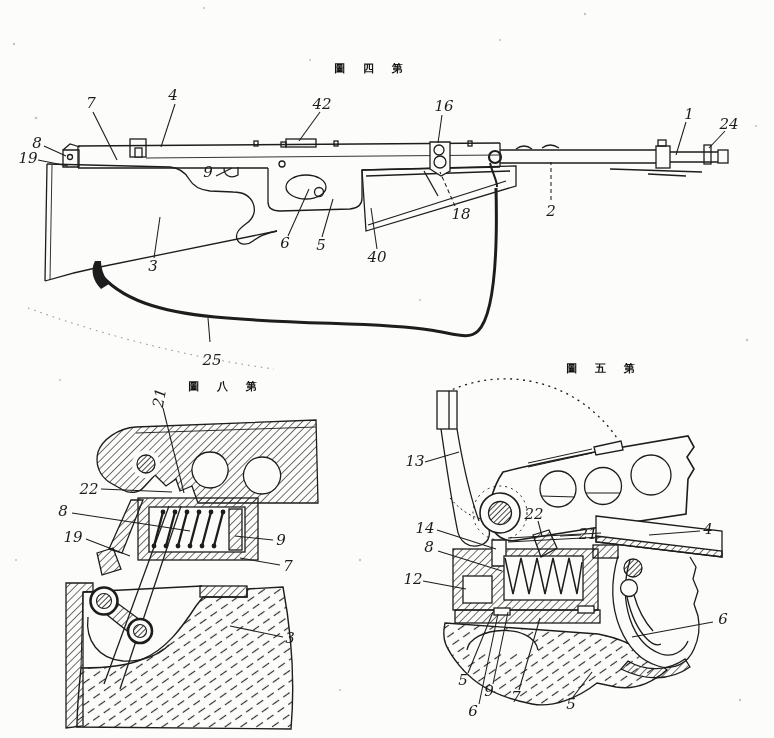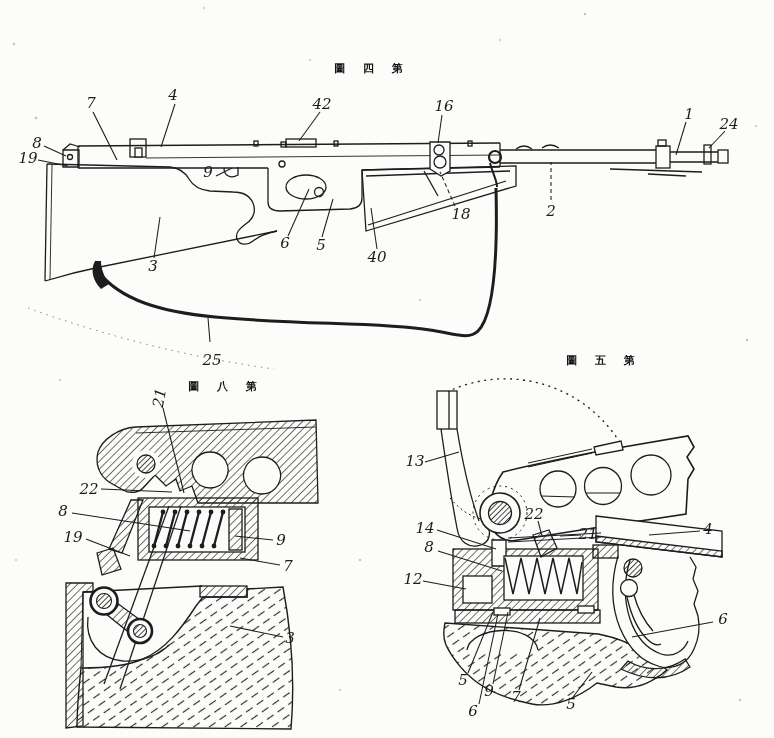--- a/index.html
+++ b/index.html
@@ -283,21 +283,21 @@
         <circle cx="60" cy="380" r="1"></circle>
         <circle cx="360" cy="560" r="1.2"></circle>
     <circle cx="340" cy="690" r="1"></circle>
         <circle cx="740" cy="700" r="1.2"></circle>
         <circle cx="16" cy="560" r="1"></circle>
   </g>
 </svg>
 
   <div class="caption" style="left:372px;top:68px">圖 四 第</div>
   <div class="caption" style="left:226px;top:386px">圖 八 第</div>
-  <div class="caption" style="left:604px;top:360px">圖 五 第</div>
+  <div class="caption" style="left:604px;top:368px">圖 五 第</div>
 
   <span class="lbl" style="left:91px;top:103px">7</span>
   <span class="lbl" style="left:173px;top:95px">4</span>
   <span class="lbl" style="left:322px;top:104px">42</span>
   <span class="lbl" style="left:444px;top:106px">16</span>
   <span class="lbl" style="left:689px;top:114px">1</span>
   <span class="lbl" style="left:729px;top:124px">24</span>
   <span class="lbl" style="left:37px;top:143px">8</span>
   <span class="lbl" style="left:28px;top:158px">19</span>
   <span class="lbl" style="left:208px;top:172px">9</span>

